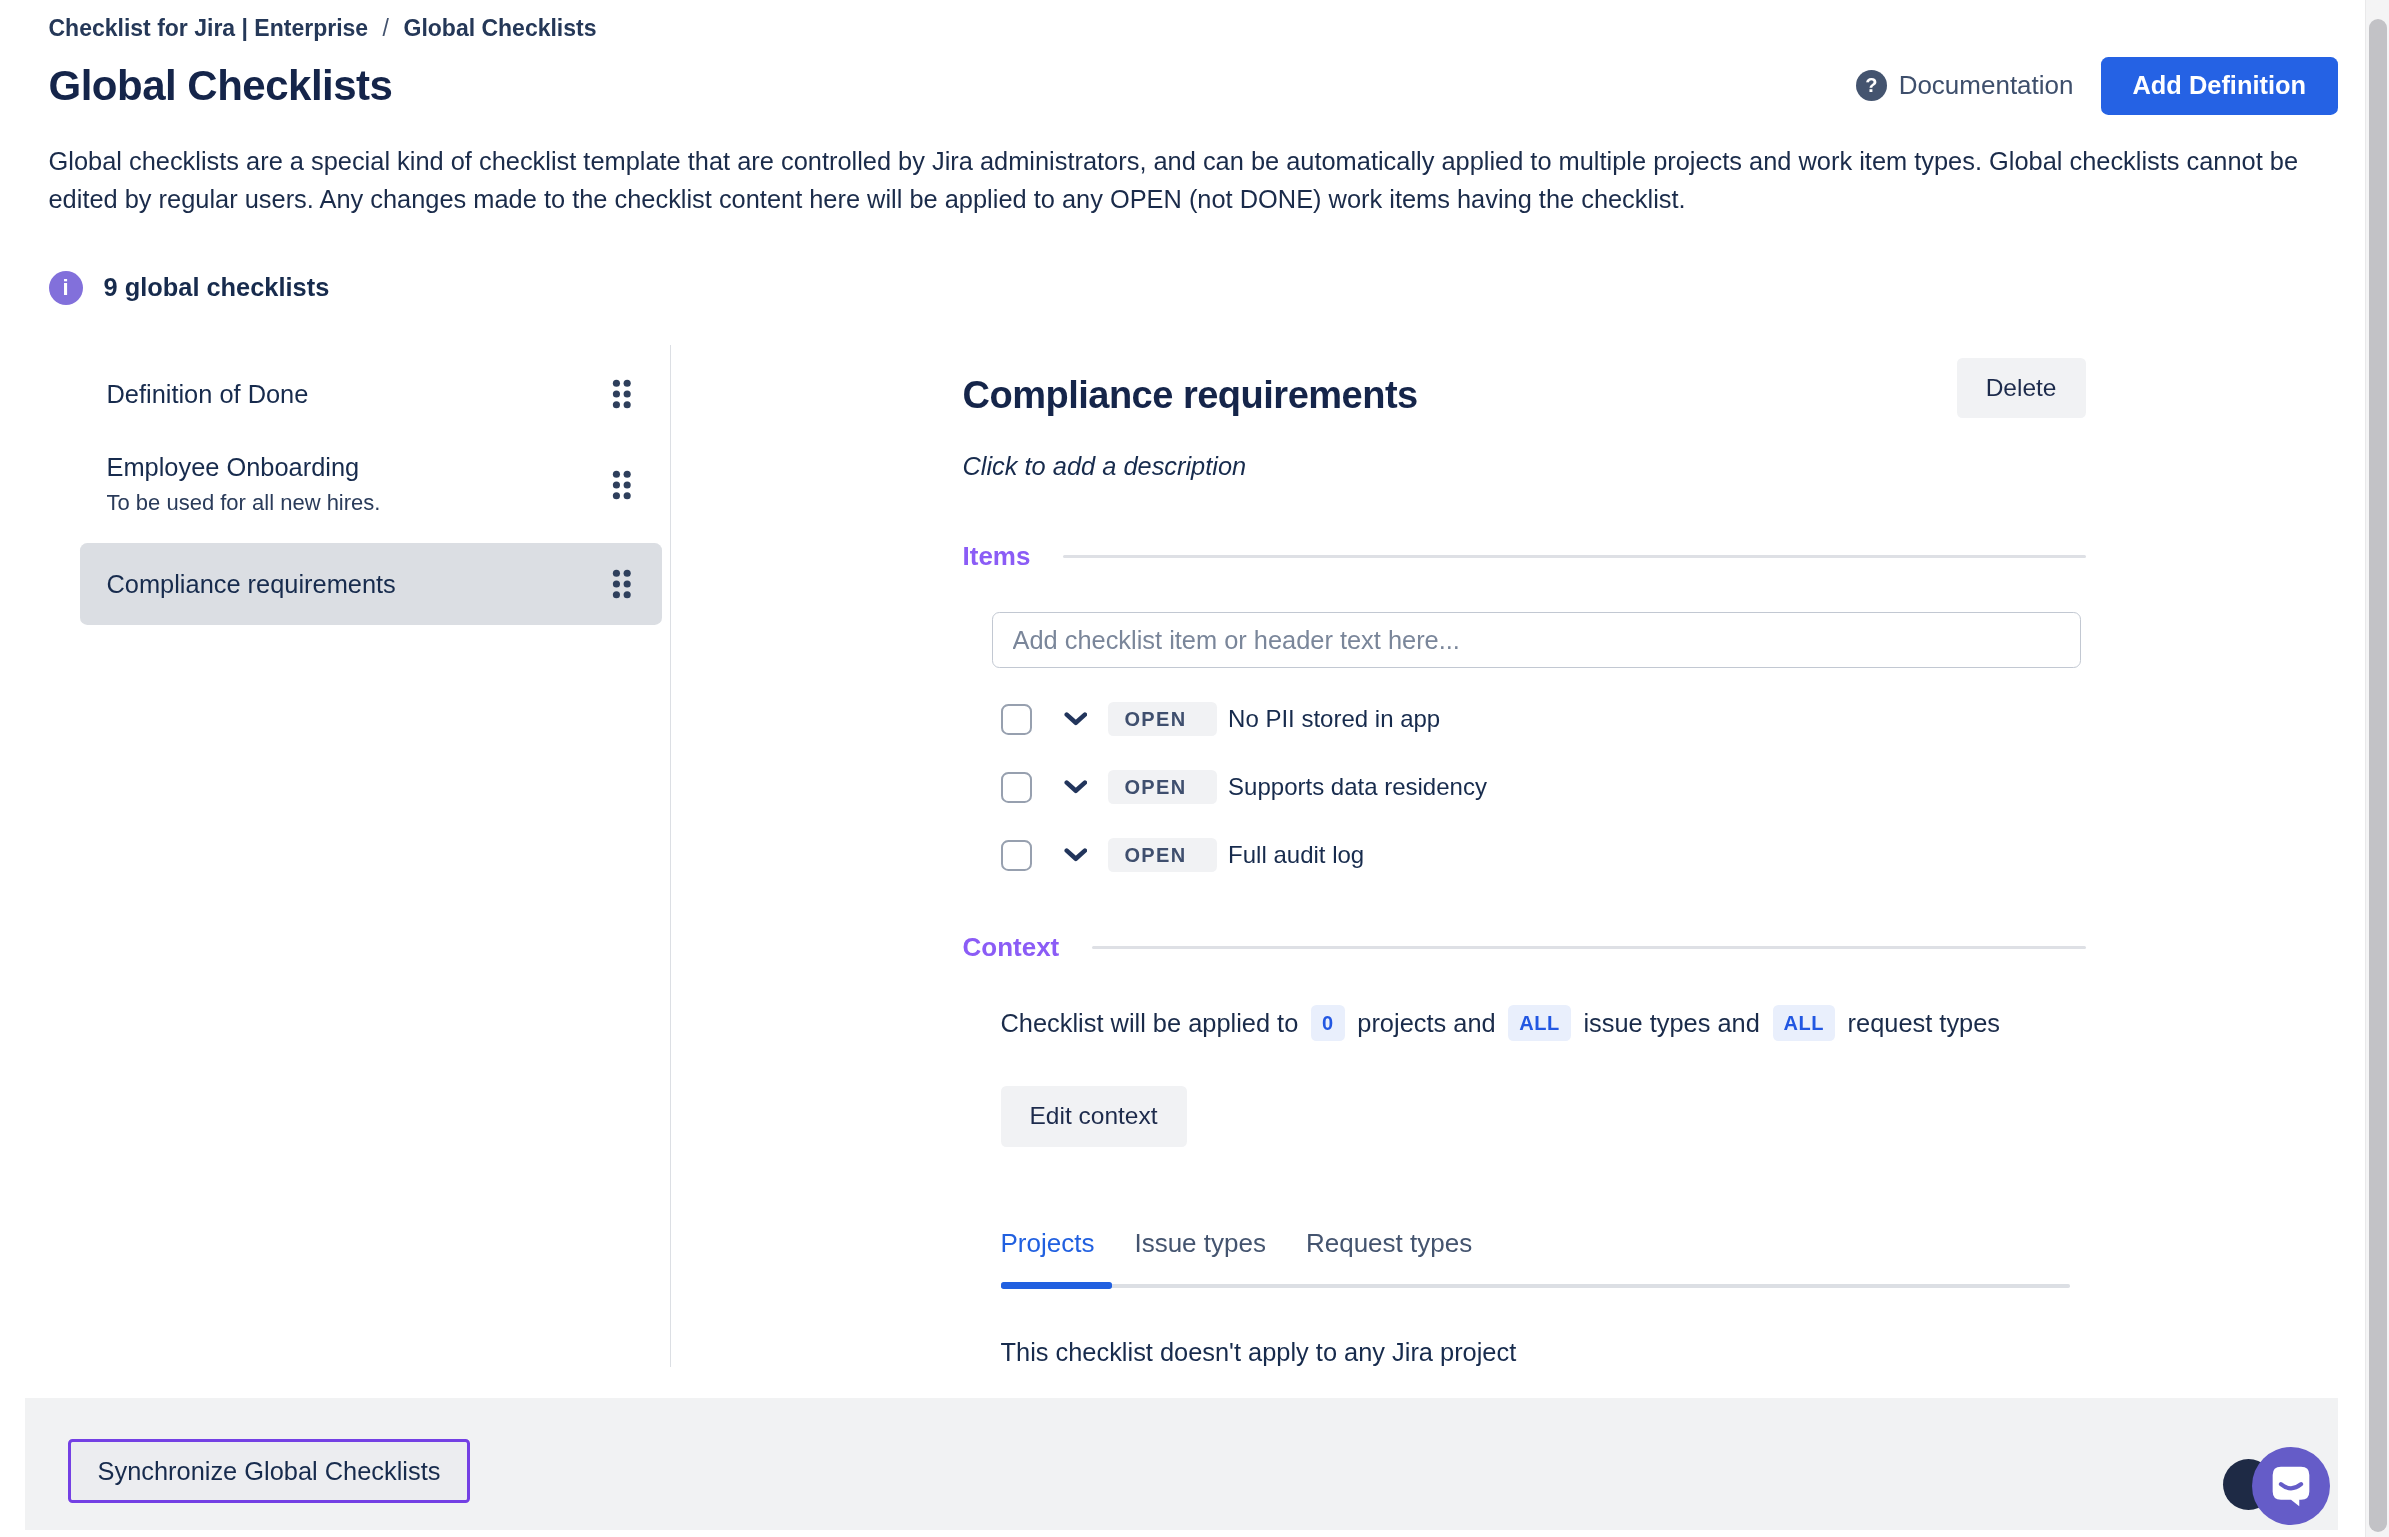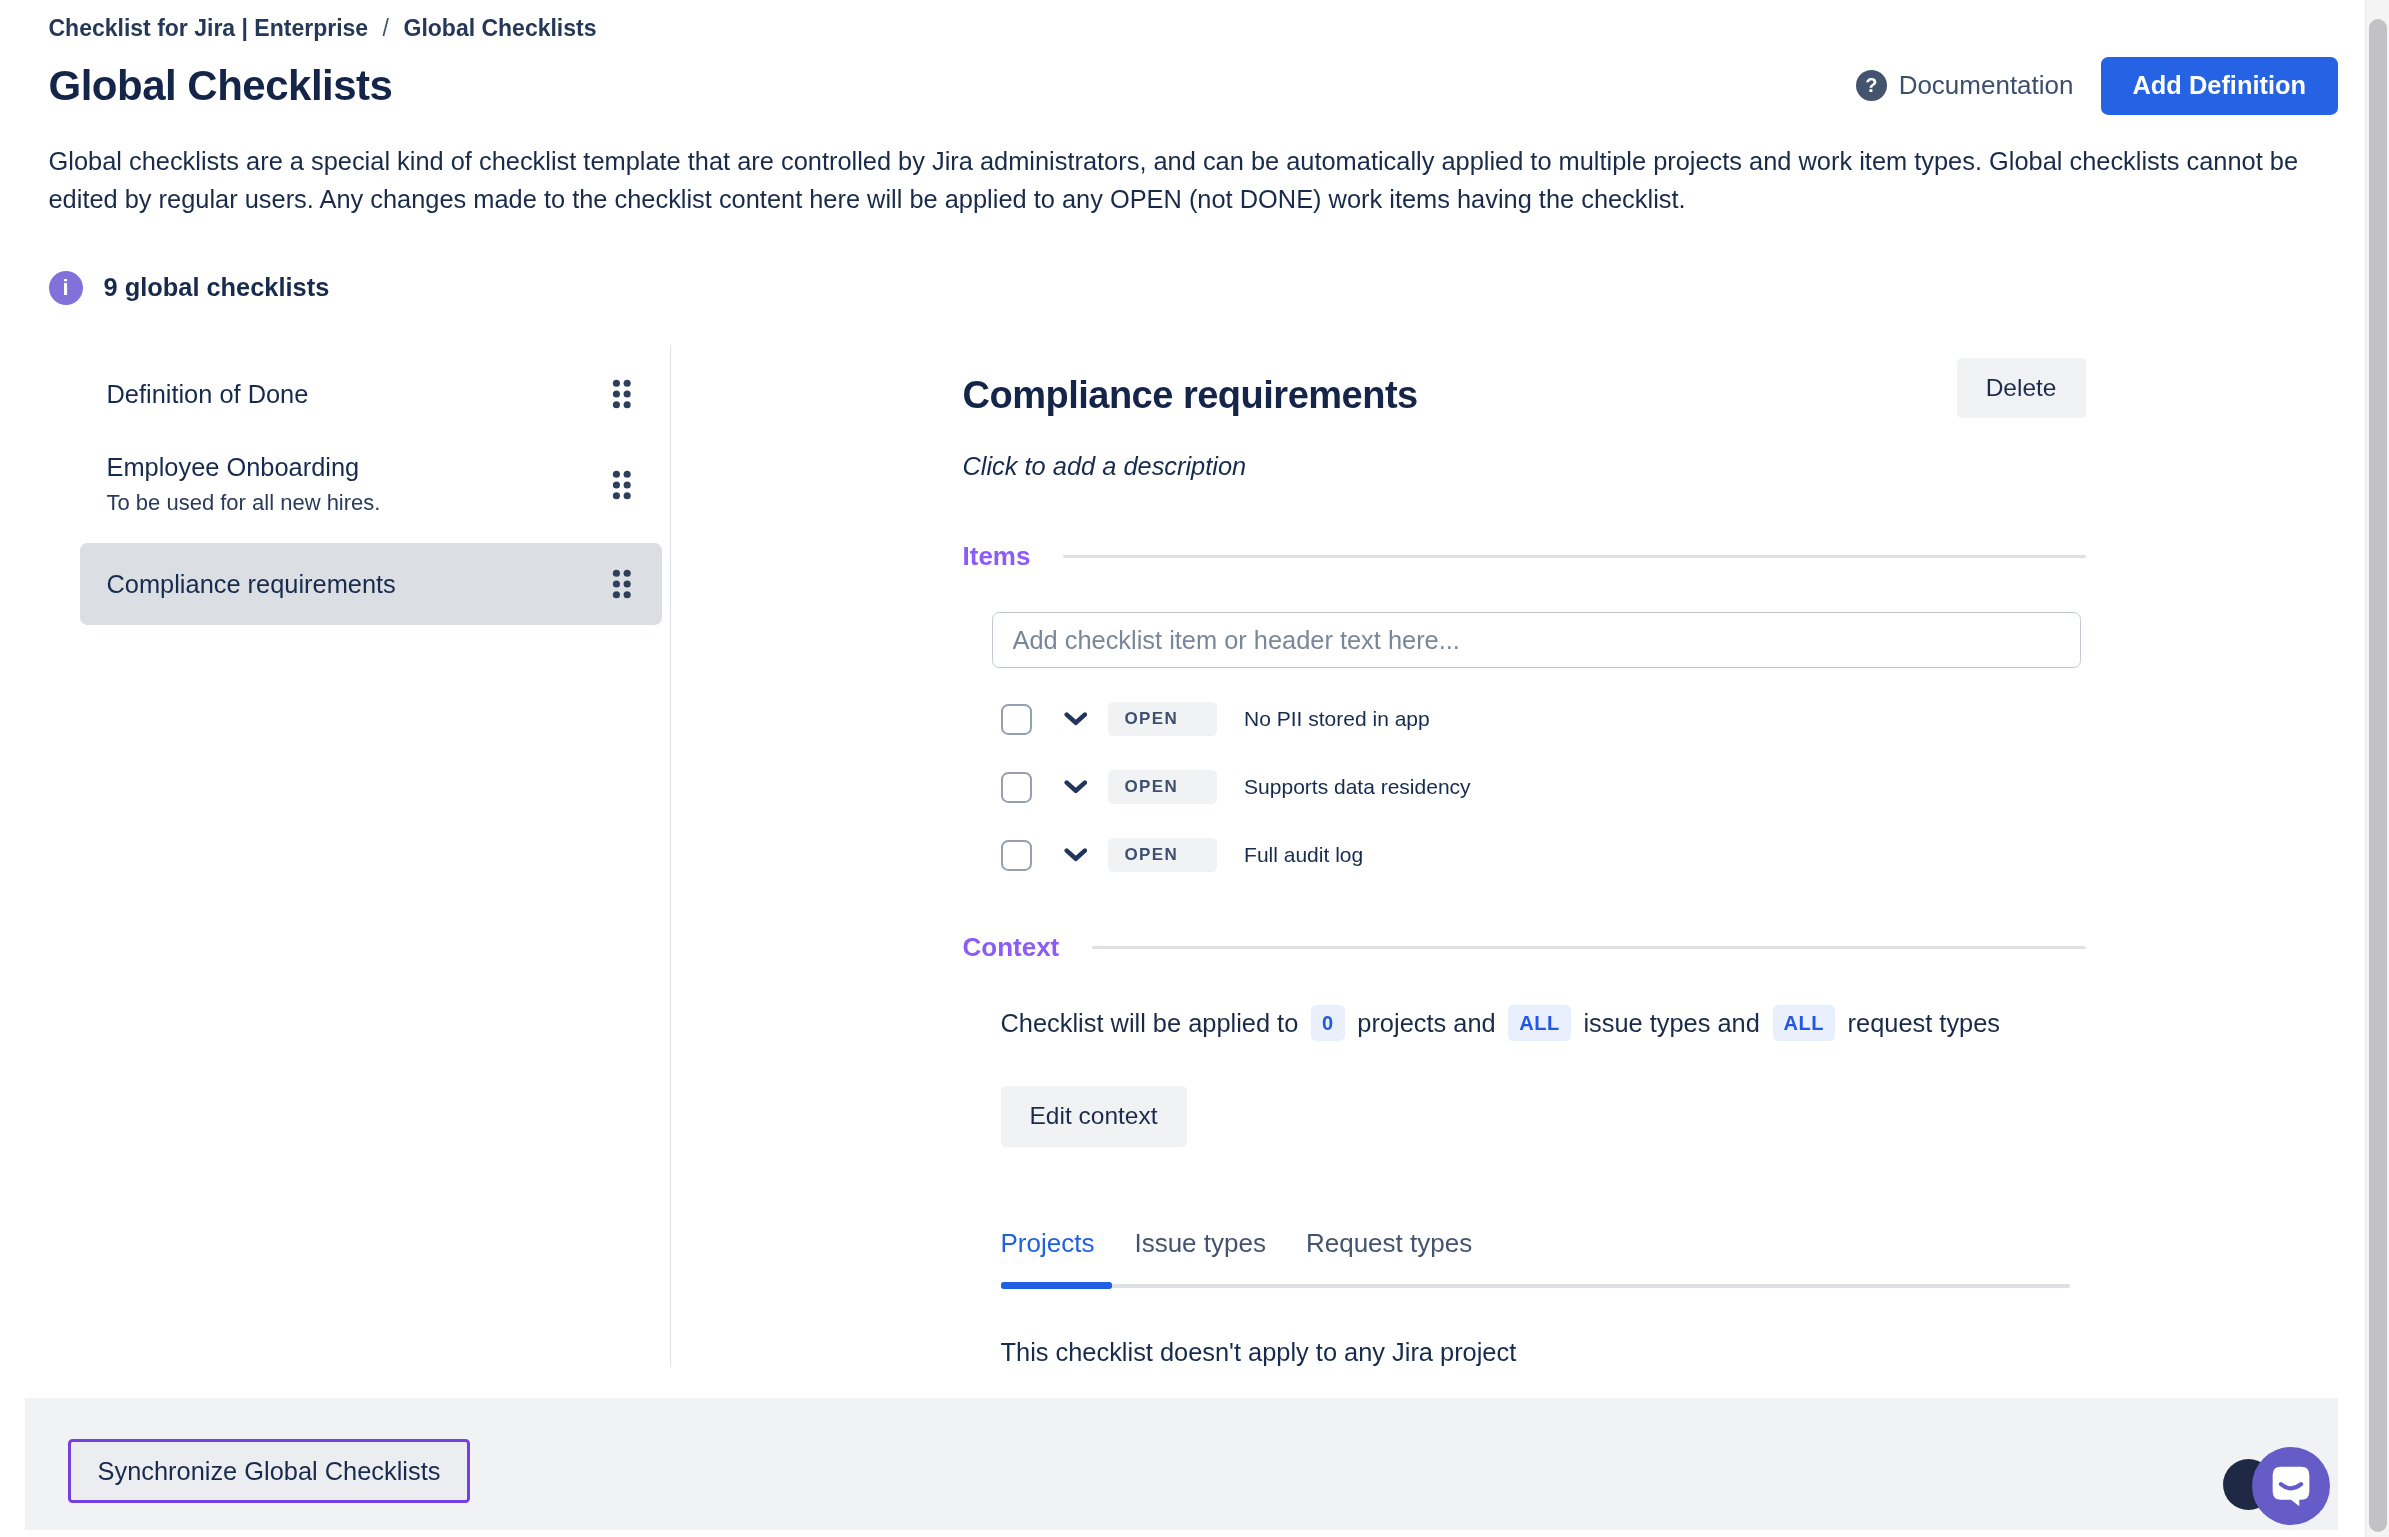--- a/index.html
+++ b/index.html
@@ -58,23 +58,23 @@
 
   .item-input { display:block; width:1089px; margin:40px 0 8px 29px; height:56px;
     border:1.8px solid #C2C8D2; border-radius:7.3px; font-size:25.4px; color:#172B4D;
     padding:0 20px; font-family:inherit; background:#fff; }
   .item-input::placeholder { color:#7A869A; }
 
   .check-row { display:flex; align-items:center; margin-top:34px; }
   .checkbox { width:31px; height:31px; border:2.7px solid #97A0AF; border-radius:7.3px; background:#fff; cursor:pointer; flex:0 0 auto; }
   .chev { margin-left:32px; cursor:pointer; display:flex; align-items:center; }
   .status-badge { margin-left:21px; width:109px; height:34px; background:#F1F2F4; border-radius:5.4px;
-    font-size:17px; font-weight:700; letter-spacing:1.4px; color:#3F4F6E;
+    font-size:20px; font-weight:700; letter-spacing:1.4px; color:#3F4F6E;
     display:flex; align-items:center; padding-left:16.3px; cursor:pointer; }
-  .check-text { margin-left:27px; font-size:21px; color:#172B4D; }
+  .check-text { margin-left:11px; font-size:24px; color:#172B4D; }
 
   .ctx-sentence { margin-top:42px; font-size:25.4px; color:#1A2B4A; display:flex; align-items:center; gap:12.7px; flex-wrap:wrap; }
   .ctx-badge { background:#E9EFFC; color:#2257E2; font-size:20px; font-weight:700; letter-spacing:0.5px;
     padding:6.4px 11px; border-radius:5.4px; }
   .btn-edit-context { margin-top:45px; }
 
   .tabs { margin-top:81px; display:flex; gap:40px; font-size:26px; font-weight:500; }
   .tab { color:#44546F; cursor:pointer; padding-bottom:3.6px; }
   .tab.active { color:#2160E0; }
   .tab-track { position:relative; height:7.3px; margin-top:20px; width:1069px; }

